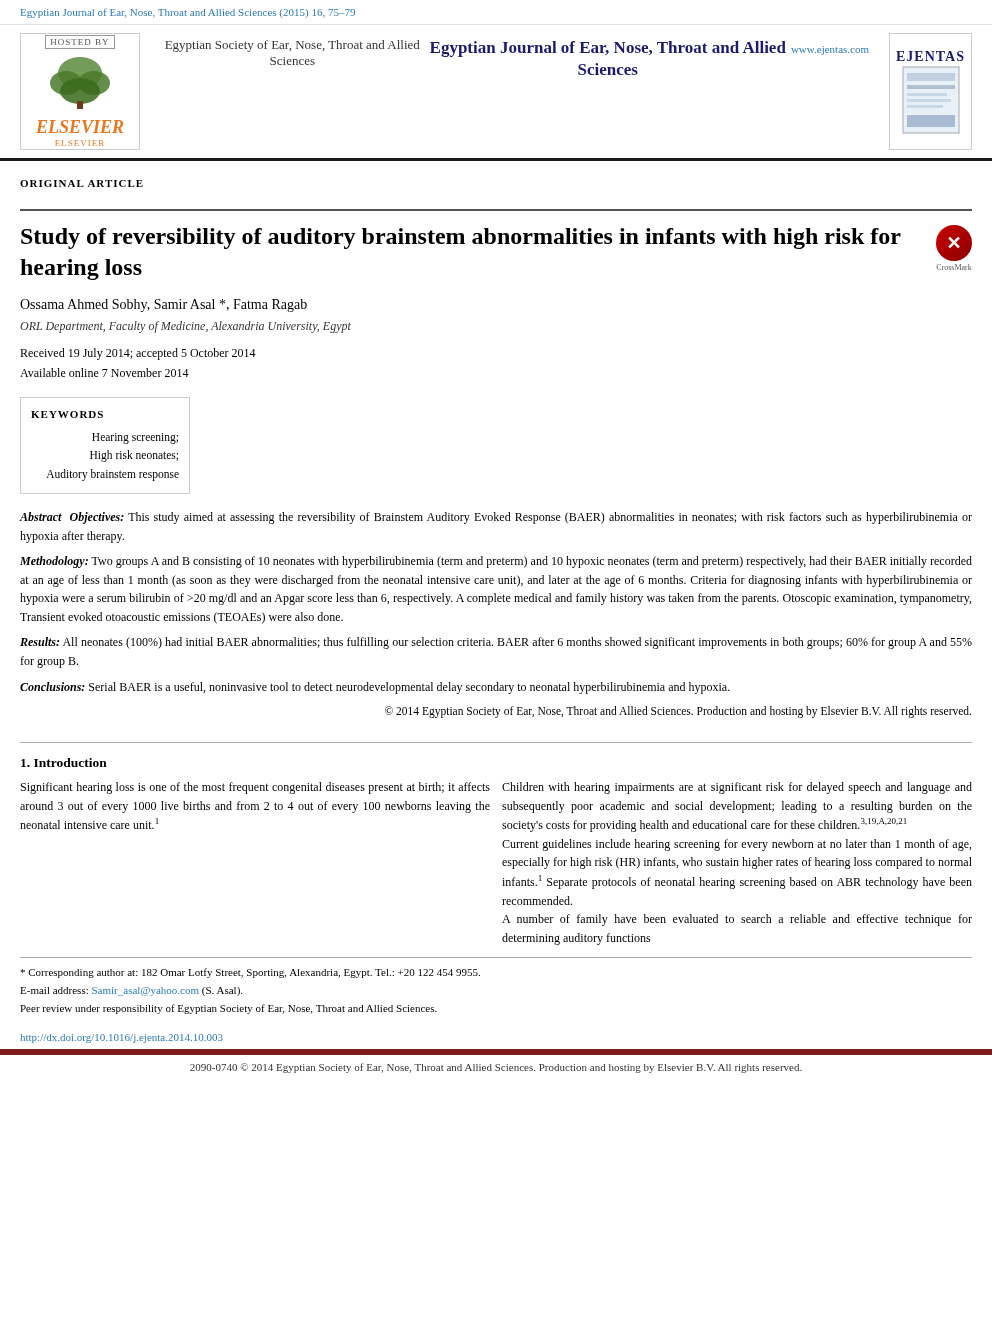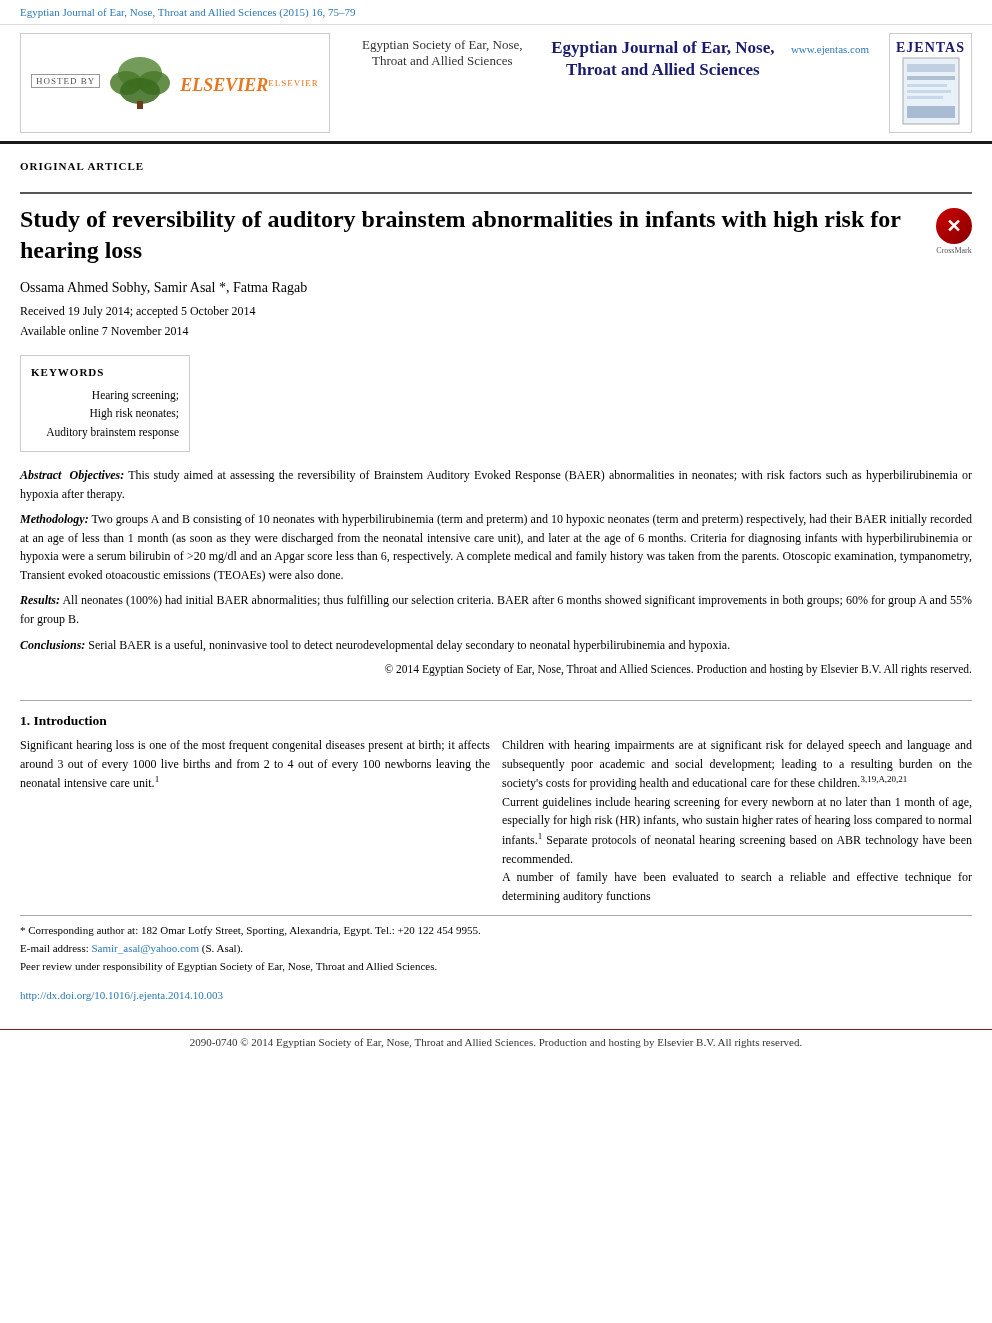--- a/index.html
+++ b/index.html
@@ -25,20 +25,21 @@
     .journal-header {
       display: flex;
       align-items: stretch;
       border-bottom: 3px solid #1a1a1a;
       padding: 8px 20px;
       gap: 10px;
     }
 
     .hosted-by-box {
       display: flex;
+      flex-direction: column;
       align-items: center;
       justify-content: center;
       border: 1px solid #ccc;
       padding: 1px 10px;
       min-width: 120px;
       font-size: 10px;
       color: #555;
     }
 
     .hosted-by-label {
@@ -296,26 +297,26 @@
       line-height: 1.6;
       color: #000;
     }
 
     .footnote-section a, .doi-link, .email-link {
       color: #2c7bb6;
       text-decoration: none;
     }
 
     .bottom-bar {
-      border-top: 1px solid #7f1d1d;
+      border-top: 6px solid #7f1d1d;
       padding: 6px 20px;
       font-size: 11px;
       color: #333;
       text-align: center;
-      margin-top: 24px;
+      margin-top: 2px;
     }
 
     .doi-bar {
       padding: 4px 20px;
       font-size: 11px;
       color: #2c7bb6;
     }
 
     sup {
       font-size: 9px;
@@ -372,20 +373,21 @@
   <div class="article-title-row">
     <div class="article-title">Study of reversibility of auditory brainstem abnormalities in infants with high risk for hearing loss</div>
     <div class="crossmark-badge">
       <div class="crossmark-circle">✕</div>
       <div class="crossmark-label">CrossMark</div>
     </div>
   </div>
 
   <div class="authors">Ossama Ahmed Sobhy, Samir Asal *, Fatma Ragab</div>
 
+  <div class="affiliation">ORL Department, Faculty of Medicine, Alexandria University, Egypt</div>
 
   <div class="dates">
     <div>Received 19 July 2014; accepted 5 October 2014</div>
     <div>Available online 7 November 2014</div>
   </div>
 
   <div class="abstract-section">
 
     <div class="keywords-box">
       <div class="keywords-title">KEYWORDS</div>

